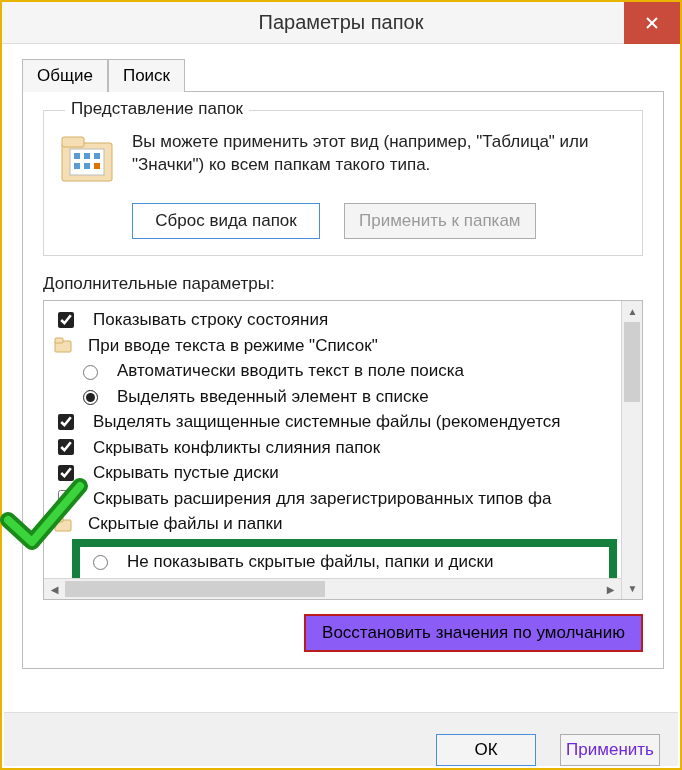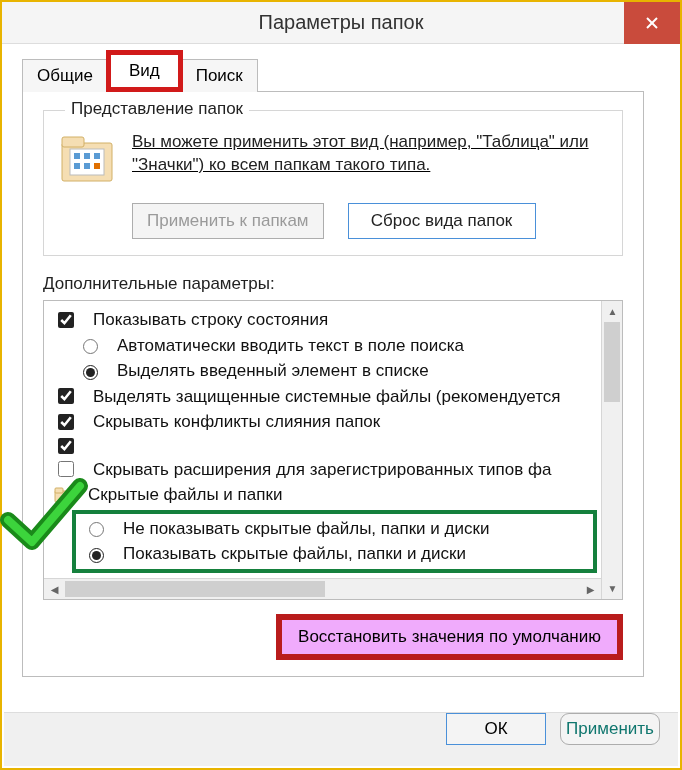--- a/index.html
+++ b/index.html
@@ -40,21 +40,21 @@
   height: 42px;
   background: #c94b3c;
   display: flex;
   align-items: center;
   justify-content: center;
   color: #fff;
   font-size: 18px;
   cursor: pointer;
 }
 .body-area {
-  padding: 8px 36px 0 20px;
+  padding: 8px 16px 0 20px;
 }
 .tabs {
   display: flex;
   align-items: flex-end;
   height: 40px;
 }
 .tab {
   padding: 6px 14px;
   border: 1px solid #bcbcbc;
   border-bottom: none;
@@ -90,21 +90,20 @@
   top: -12px;
   left: 21px;
   background: #fff;
   padding: 0 6px;
   font-size: 17px;
   color: #222;
 }
 .group-row {
   display: flex;
   gap: 18px;
-  text-decoration: underline;
 }
 .folder-icon {
   width: 54px;
   height: 54px;
   flex-shrink: 0;
 }
 .desc {
   font-size: 17px;
   color: #222;
   line-height: 1.35;
@@ -215,97 +214,95 @@
   flex-shrink: 0;
   accent-color: #222;
 }
 .folder-mini {
   width: 18px;
   height: 16px;
   display: inline-block;
   flex-shrink: 0;
 }
 .highlight-box {
-  border: 4px solid #15803d;
+  border: 8px solid #15803d;
   padding: 2px 2px;
   margin-left: 18px;
   margin-top: 2px;
 }
 .highlight-box .item { padding-left: 6px; }
 .checkmark {
   position: absolute;
   left: -4px;
   top: 474px;
   width: 90px;
   height: 80px;
   pointer-events: none;
   z-index: 5;
 }
 .restore-row {
   display: flex;
   justify-content: flex-end;
   margin-top: 14px;
 }
 .restore-btn {
-  border: 6px solid #b91c1c;
-  background: #f0abfc;
+  border: 2px solid #b91c1c;
+  background: #8b5cf6;
   padding: 7px 16px;
   font-size: 17px;
   cursor: pointer;
 }
 .footer {
   position: absolute;
   left: 2px;
   right: 2px;
   bottom: 2px;
   height: 54px;
   background: #f0f0f0;
   border-top: 1px solid #ddd;
   display: flex;
-  align-items: flex-start;
+  align-items: flex-end;
   justify-content: flex-end;
-  gap: 14px;
+  gap: 24px;
   padding-right: 18px;
 }
 .fbtn {
   border: 1px solid #adadad;
   background: #f4f4f4;
   padding: 5px 0;
   font-size: 17px;
   cursor: pointer;
   min-width: 100px;
   text-align: center;
 }
 .fbtn.highlight {
   border: 1px solid #4a90d9;
 }
 .fbtn.disabled {
-  color: #0f766e;
-  border-radius: 9px;
+  color: #6d28d9;
 }
 </style>
 </head>
 <body>
 
 <div class="outer">
 
   <div class="titlebar">
     <span class="titlebar-text">Параметры папок</span>
     <div class="close-btn">
       <svg width="14" height="14" viewBox="0 0 14 14">
         <line x1="2" y1="2" x2="12" y2="12" stroke="#fff" stroke-width="2"></line>
         <line x1="12" y1="2" x2="2" y2="12" stroke="#fff" stroke-width="2"></line>
       </svg>
     </div>
   </div>
 
   <div class="body-area">
     <div class="tabs">
       <div class="tab inactive">Общие</div>
-      <div class="tab selected">Вид</div>
       <div class="tab inactive">Поиск</div>
     </div>
 
     <div class="tab-panel">
 
       <div class="group">
         <span class="group-title">Представление папок</span>
         <div class="group-row">
           <svg class="folder-icon" viewBox="0 0 54 54">
             <rect x="2" y="12" width="50" height="38" rx="2" fill="#f5deb3" stroke="#d2b066"></rect>
@@ -314,55 +311,63 @@
             <rect x="14" y="22" width="6" height="6" fill="#5a9bd4"></rect>
             <rect x="24" y="22" width="6" height="6" fill="#5a9bd4"></rect>
             <rect x="34" y="22" width="6" height="6" fill="#5a9bd4"></rect>
             <rect x="14" y="32" width="6" height="6" fill="#5a9bd4"></rect>
             <rect x="24" y="32" width="6" height="6" fill="#5a9bd4"></rect>
             <rect x="34" y="32" width="6" height="6" fill="#e07000"></rect>
           </svg>
           <div class="desc">Вы можете применить этот вид (например, "Таблица" или "Значки") ко всем папкам такого типа.</div>
         </div>
         <div class="btn-row">
+          <div class="btn primary">Сброс вида папок</div>
           <div class="btn disabled">Применить к папкам</div>
-          <div class="btn primary">Сброс вида папок</div>
         </div>
       </div>
 
       <div class="addlabel">Дополнительные параметры:</div>
 
       <div class="listbox">
         <div class="list-content">
 
           <div class="item">
             <input type="checkbox" class="chk" checked="" style="">
             <span>Показывать строку состояния</span>
           </div>
 
+          <div class="item">
+            <svg class="folder-mini" viewBox="0 0 18 16">
+              <rect x="1" y="4" width="16" height="11" rx="1" fill="#f5deb3" stroke="#d2b066"></rect>
+              <rect x="1" y="1" width="8" height="5" rx="1" fill="#f5deb3" stroke="#d2b066"></rect>
+            </svg>
+            <span>При вводе текста в режиме "Список"</span>
+          </div>
 
           <div class="item indent1">
             <input type="radio" class="radio" name="listmode" style="">
             <span>Автоматически вводить текст в поле поиска</span>
           </div>
           <div class="item indent1">
             <input type="radio" class="radio" name="listmode" checked="" style="">
             <span>Выделять введенный элемент в списке</span>
           </div>
 
           <div class="item">
             <input type="checkbox" class="chk" checked="" style="">
             <span>Выделять защищенные системные файлы (рекомендуется</span>
           </div>
           <div class="item">
             <input type="checkbox" class="chk" checked="" style="">
             <span>Скрывать конфликты слияния папок</span>
           </div>
           <div class="item">
             <input type="checkbox" class="chk" checked="" style="">
+            <span>Скрывать пустые диски</span>
           </div>
           <div class="item">
             <input type="checkbox" class="chk" style="">
             <span>Скрывать расширения для зарегистрированных типов фа</span>
           </div>
 
           <div class="item">
             <svg class="folder-mini" viewBox="0 0 18 16">
               <rect x="1" y="4" width="16" height="11" rx="1" fill="#f5deb3" stroke="#d2b066"></rect>
               <rect x="1" y="1" width="8" height="5" rx="1" fill="#f5deb3" stroke="#d2b066"></rect>

